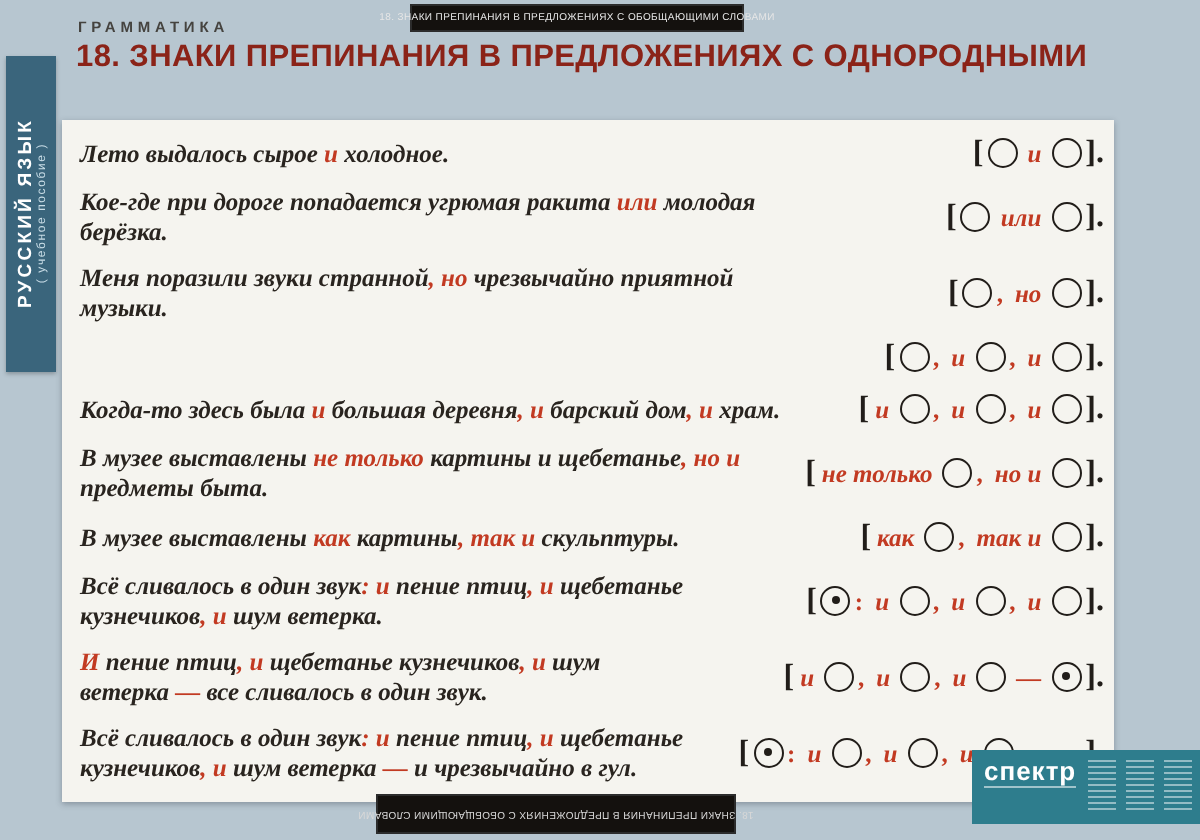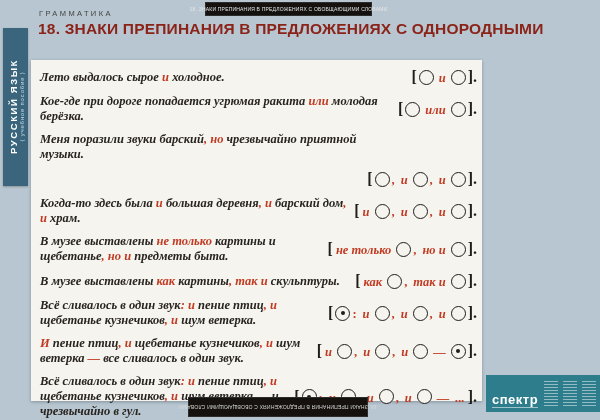--- a/index.html
+++ b/index.html
@@ -19,27 +19,27 @@
   .bottom-tab span{transform:rotate(180deg);font-size:5px;color:#d8d8d8;white-space:nowrap;letter-spacing:.2px;}
 
   
   .spine{position:absolute;left:3px;top:28px;width:25px;height:158px;background:var(--spine-bg);box-shadow:0 1px 2px rgba(0,0,0,.25);}
   .spine-inner{position:absolute;left:-66px;top:66px;width:158px;height:25px;transform:rotate(-90deg);
     display:flex;flex-direction:column;align-items:center;justify-content:center;}
   .spine-title{font-size:9.5px;font-weight:700;color:#ffffff;letter-spacing:1.6px;white-space:nowrap;line-height:11px;}
   .spine-sub{font-size:6px;color:#c9dde7;letter-spacing:.8px;white-space:nowrap;line-height:7px;}
 
   
-  .category{position:absolute;left:39px;top:9px;font-size:7.5px;font-weight:400;letter-spacing:2.4px;color:#45433f;}
+  .category{position:absolute;left:39px;top:9px;font-size:7.5px;font-weight:700;letter-spacing:2.4px;color:#45433f;}
   .title{position:absolute;left:38px;top:20px;margin:0;width:515px;color:var(--title-red);
     font-size:15.5px;line-height:17.5px;font-weight:700;letter-spacing:.2px;}
   .title .t2{display:block;padding-left:24px;}
 
   
-  .panel{position:absolute;left:31px;top:60px;width:451px;height:341px;background:var(--panel-bg);
+  .panel{position:absolute;left:31px;top:60px;width:526px;height:341px;background:var(--panel-bg);
     box-sizing:border-box;padding:8px 5px 4px 9px;box-shadow:0 1px 3px rgba(40,50,60,.35);}
   .row{display:flex;align-items:center;margin-bottom:8px;}
   .sentence{font-family:"Liberation Serif",serif;font-style:italic;font-weight:600;
     font-size:12.5px;line-height:15px;color:var(--text-dark);}
   .sentence .red{color:var(--accent-red);}
   .row:nth-child(2) .sentence{max-width:345px;}
   .row:nth-child(3) .sentence{max-width:330px;}
   .row:nth-child(6) .sentence{max-width:335px;}
   .row:nth-child(8) .sentence{max-width:315px;}
   .row:nth-child(9) .sentence{max-width:275px;}
@@ -49,21 +49,21 @@
   .sch-bk{color:var(--scheme-ink);font-size:16px;font-weight:600;}
   .sch-r{color:var(--accent-red);font-style:italic;font-weight:700;font-size:12.5px;margin:0 3px;}
   .sch-r.punct{margin-left:0;margin-right:3px;font-style:normal;}
   .sch-circle{display:inline-block;width:13px;height:13px;border:1.8px solid var(--scheme-ink);
     border-radius:50%;vertical-align:-2.5px;margin:0 2px;position:relative;background:var(--panel-bg);}
   .sch-circle.dot::after{content:"";position:absolute;left:50%;top:50%;width:4px;height:4px;
     background:var(--scheme-ink);border-radius:50%;transform:translate(-50%,-50%);}
 
   
   .logo{position:absolute;left:486px;top:375px;width:114px;height:37px;background:var(--logo-bg);
-    box-sizing:border-box;padding:4px 4px 4px 6px;display:flex;align-items:flex-end;}
+    box-sizing:border-box;padding:4px 4px 4px 6px;display:flex;align-items:flex-start;}
   .logo-word{font-size:13px;font-weight:700;color:#ffffff;letter-spacing:.5px;line-height:13px;
     border-bottom:1px solid rgba(255,255,255,.55);padding-bottom:1px;}
   .logo-lines{flex:1;display:flex;gap:5px;margin-left:6px;height:27px;margin-top:1px;}
   .logo-lines .col{flex:1;background:repeating-linear-gradient(to bottom,rgba(255,255,255,.65) 0 1px,rgba(255,255,255,0) 1px 3px);opacity:.75;}
 </style>
 </head>
 <body>
 
 <div class="poster">
 
@@ -88,21 +88,22 @@
     <div id="rows">
         <div class="row">
           <div class="sentence"><span class="txt">Лето выдалось сырое </span><span class="red">и</span><span class="txt"> холодное.</span></div>
           <div class="scheme"><span class="sch-bk">[</span><span class="sch-circle"></span><span class="sch-r">и</span><span class="sch-circle"></span><span class="sch-bk">].</span></div>
         </div>
         <div class="row">
           <div class="sentence"><span class="txt">Кое-где при дороге попадается угрюмая ракита </span><span class="red">или</span><span class="txt"> молодая берёзка.</span></div>
           <div class="scheme"><span class="sch-bk">[</span><span class="sch-circle"></span><span class="sch-r">или</span><span class="sch-circle"></span><span class="sch-bk">].</span></div>
         </div>
         <div class="row">
-          <div class="sentence"><span class="txt">Меня поразили звуки барский</span><span class="red">, но</span><span class="txt"> чрезвычайно приятной музыки.</span></div>
+          <div class="sentence"><span class="txt">Меня поразили звуки странной</span><span class="red">, но</span><span class="txt"> чрезвычайно приятной музыки.</span></div>
+          <div class="scheme"><span class="sch-bk">[</span><span class="sch-circle"></span><span class="sch-r punct">,</span><span class="sch-r">но</span><span class="sch-circle"></span><span class="sch-bk">].</span></div>
         </div>
         <div class="row">
           <div class="scheme"><span class="sch-bk">[</span><span class="sch-circle"></span><span class="sch-r punct">,</span><span class="sch-r">и</span><span class="sch-circle"></span><span class="sch-r punct">,</span><span class="sch-r">и</span><span class="sch-circle"></span><span class="sch-bk">].</span></div>
         </div>
         <div class="row">
           <div class="sentence"><span class="txt">Когда-то здесь была </span><span class="red">и</span><span class="txt"> большая деревня</span><span class="red">, и</span><span class="txt"> барский дом</span><span class="red">, и</span><span class="txt"> храм.</span></div>
           <div class="scheme"><span class="sch-bk">[</span><span class="sch-r">и</span><span class="sch-circle"></span><span class="sch-r punct">,</span><span class="sch-r">и</span><span class="sch-circle"></span><span class="sch-r punct">,</span><span class="sch-r">и</span><span class="sch-circle"></span><span class="sch-bk">].</span></div>
         </div>
         <div class="row">
           <div class="sentence"><span class="txt">В музее выставлены </span><span class="red">не только</span><span class="txt"> картины и щебетанье</span><span class="red">, но и</span><span class="txt"> предметы быта.</span></div>

